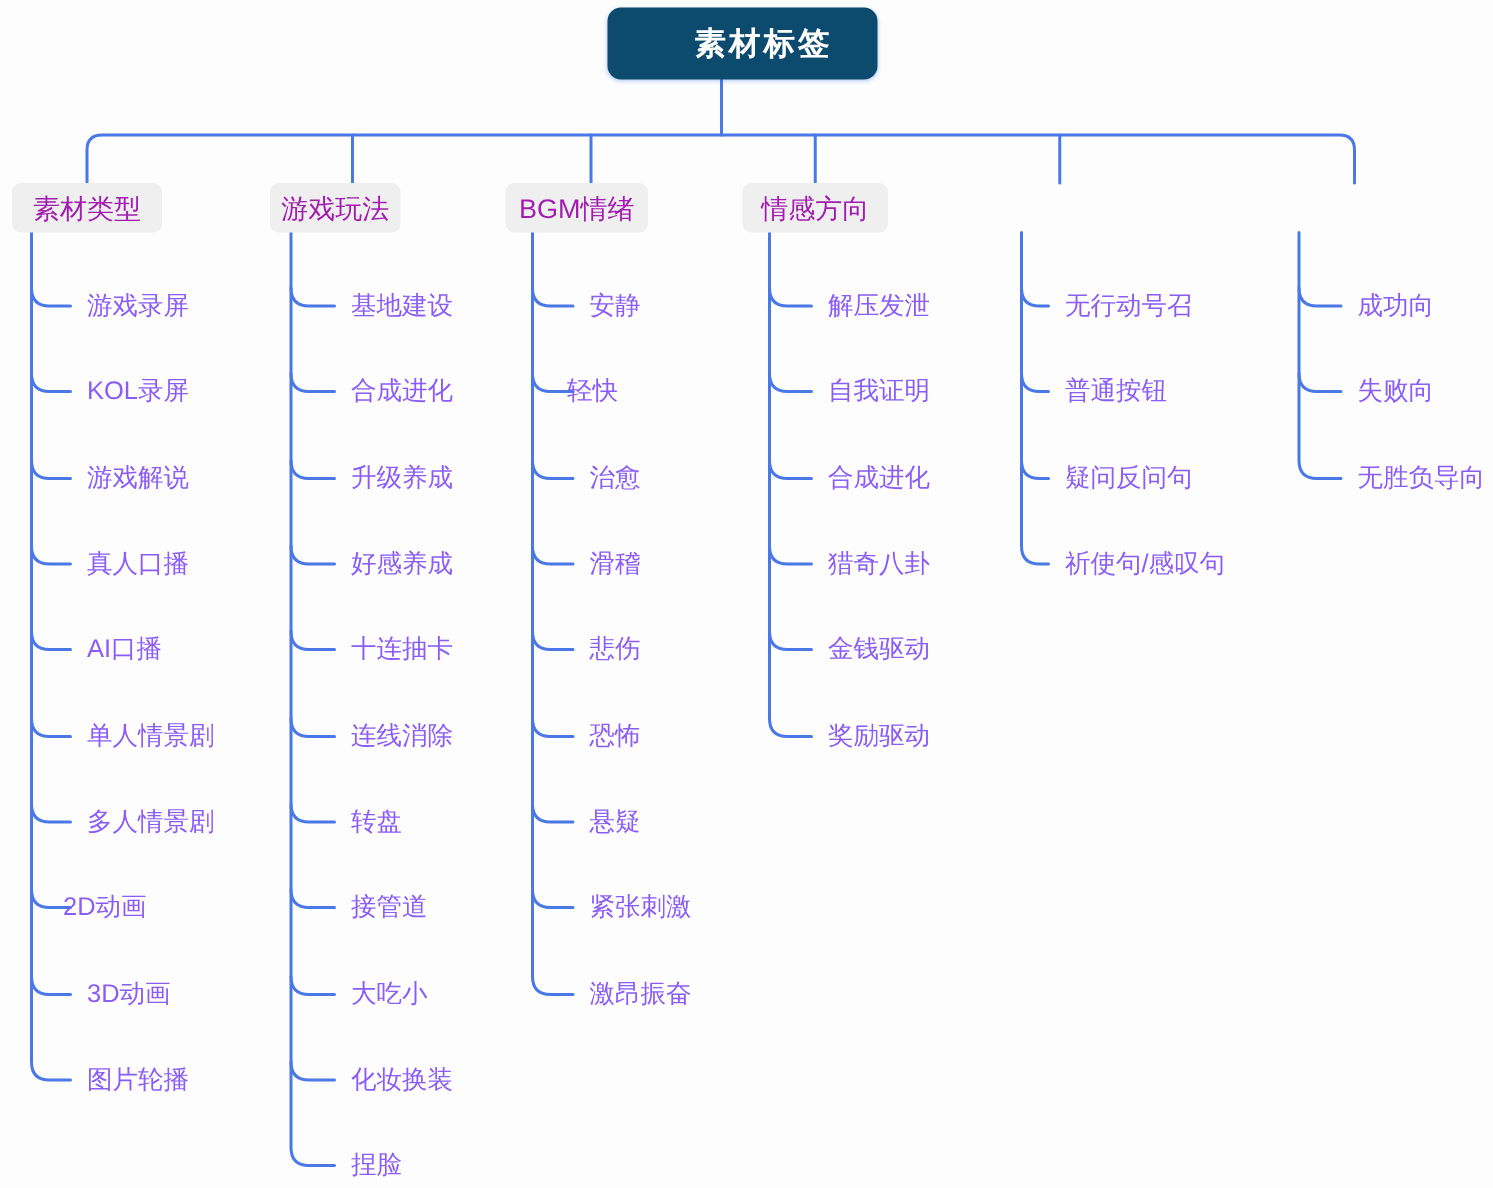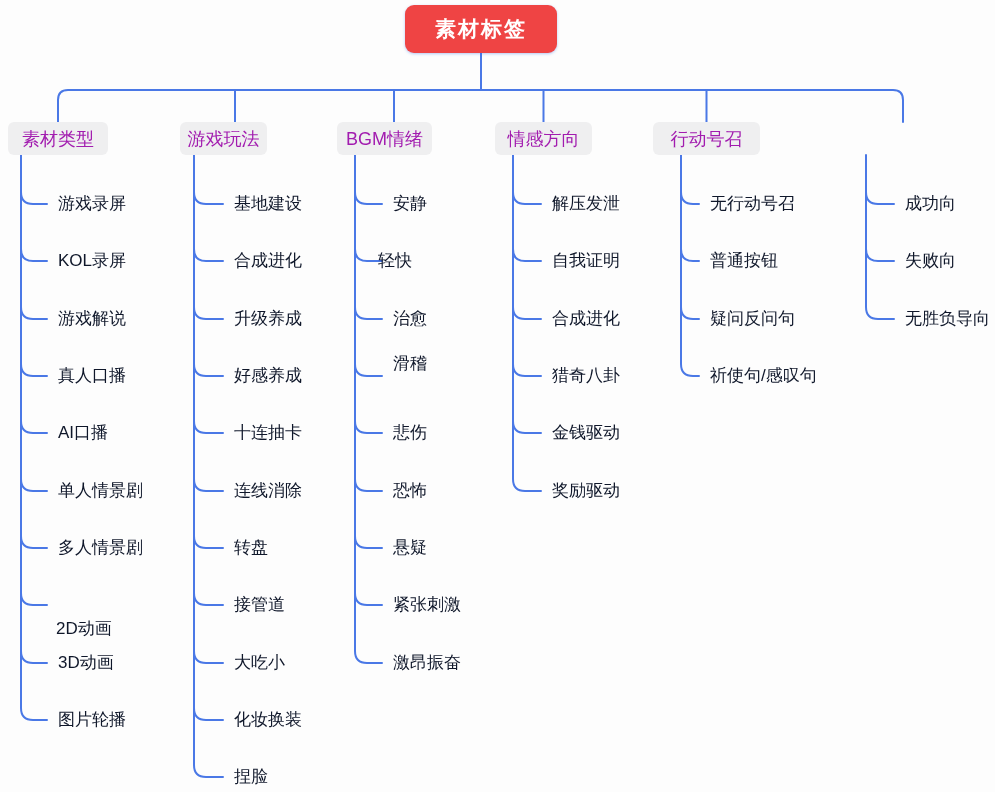--- a/index.html
+++ b/index.html
@@ -26,50 +26,51 @@
     stroke: #4a78e6;
     stroke-width: 2;
     stroke-linecap: round;
   }
   .root-node {
     position: absolute;
     left: 405px;
     top: 5px;
     width: 152px;
     height: 48px;
-    background: #ef4444;
+    background: #0c4a6e;
     border-radius: 9px;
     color: #ffffff;
     font-size: 21px;
     font-weight: 600;
     letter-spacing: 2px;
     display: flex;
     align-items: center;
     justify-content: center;
     z-index: 2;
     box-shadow: 0 1px 3px rgba(45,106,228,0.35);
+    padding-left: 28px;
   }
   .branch-node {
     position: absolute;
     top: 122px;
     height: 33px;
     background: #efeff0;
     border-radius: 6px;
     color: #a21caf;
     font-size: 18px;
     display: flex;
     align-items: center;
     justify-content: center;
     z-index: 2;
   }
   .child {
     position: absolute;
     height: 24px;
     line-height: 24px;
-    color: #0f172a;
+    color: #8b5cf6;
     font-size: 17px;
     white-space: nowrap;
     z-index: 2;
   }
 </style>
 </head>
 <body>
 
 <div id="mindmap">
 
@@ -128,49 +129,48 @@
   <div class="root-node">素材标签</div>
 
   <div class="branch-node" style="left:8px;   width:100px;">素材类型</div>
 
   <div class="branch-node" style="left:180px; width:87px;">游戏玩法</div>
 
   <div class="branch-node" style="left:337px; width:95px;">BGM情绪</div>
 
   <div class="branch-node" style="left:495px; width:97px;">情感方向</div>
 
-  <div class="branch-node" style="left:653px; width:107px;">行动号召</div>
 
 
   <div id="children-layer">
       <div class="child" style="left: 58px; top: 192px;">游戏录屏</div>
       <div class="child" style="left: 58px; top: 249px;">KOL录屏</div>
       <div class="child" style="left: 58px; top: 307px;">游戏解说</div>
       <div class="child" style="left: 58px; top: 364px;">真人口播</div>
       <div class="child" style="left: 58px; top: 421px;">AI口播</div>
       <div class="child" style="left: 58px; top: 479px;">单人情景剧</div>
       <div class="child" style="left: 58px; top: 536px;">多人情景剧</div>
-      <div class="child" style="left: 56px; top: 593px; margin-top: 24px;">2D动画</div>
+      <div class="child" style="left: 42px; top: 593px;">2D动画</div>
       <div class="child" style="left: 58px; top: 651px;">3D动画</div>
       <div class="child" style="left: 58px; top: 708px;">图片轮播</div>
       <div class="child" style="left: 234px; top: 192px;">基地建设</div>
       <div class="child" style="left: 234px; top: 249px;">合成进化</div>
       <div class="child" style="left: 234px; top: 307px;">升级养成</div>
       <div class="child" style="left: 234px; top: 364px;">好感养成</div>
       <div class="child" style="left: 234px; top: 421px;">十连抽卡</div>
       <div class="child" style="left: 234px; top: 479px;">连线消除</div>
       <div class="child" style="left: 234px; top: 536px;">转盘</div>
       <div class="child" style="left: 234px; top: 593px;">接管道</div>
       <div class="child" style="left: 234px; top: 651px;">大吃小</div>
       <div class="child" style="left: 234px; top: 708px;">化妆换装</div>
       <div class="child" style="left: 234px; top: 765px;">捏脸</div>
       <div class="child" style="left: 393px; top: 192px;">安静</div>
       <div class="child" style="left: 378px; top: 249px;">轻快</div>
       <div class="child" style="left: 393px; top: 307px;">治愈</div>
-      <div class="child" style="left: 393px; top: 352px;">滑稽</div>
+      <div class="child" style="left: 393px; top: 364px;">滑稽</div>
       <div class="child" style="left: 393px; top: 421px;">悲伤</div>
       <div class="child" style="left: 393px; top: 479px;">恐怖</div>
       <div class="child" style="left: 393px; top: 536px;">悬疑</div>
       <div class="child" style="left: 393px; top: 593px;">紧张刺激</div>
       <div class="child" style="left: 393px; top: 651px; font-family: Liberation Serif, serif;">激昂振奋</div>
       <div class="child" style="left: 552px; top: 192px;">解压发泄</div>
       <div class="child" style="left: 552px; top: 249px;">自我证明</div>
       <div class="child" style="left: 552px; top: 307px;">合成进化</div>
       <div class="child" style="left: 552px; top: 364px;">猎奇八卦</div>
       <div class="child" style="left: 552px; top: 421px;">金钱驱动</div>

